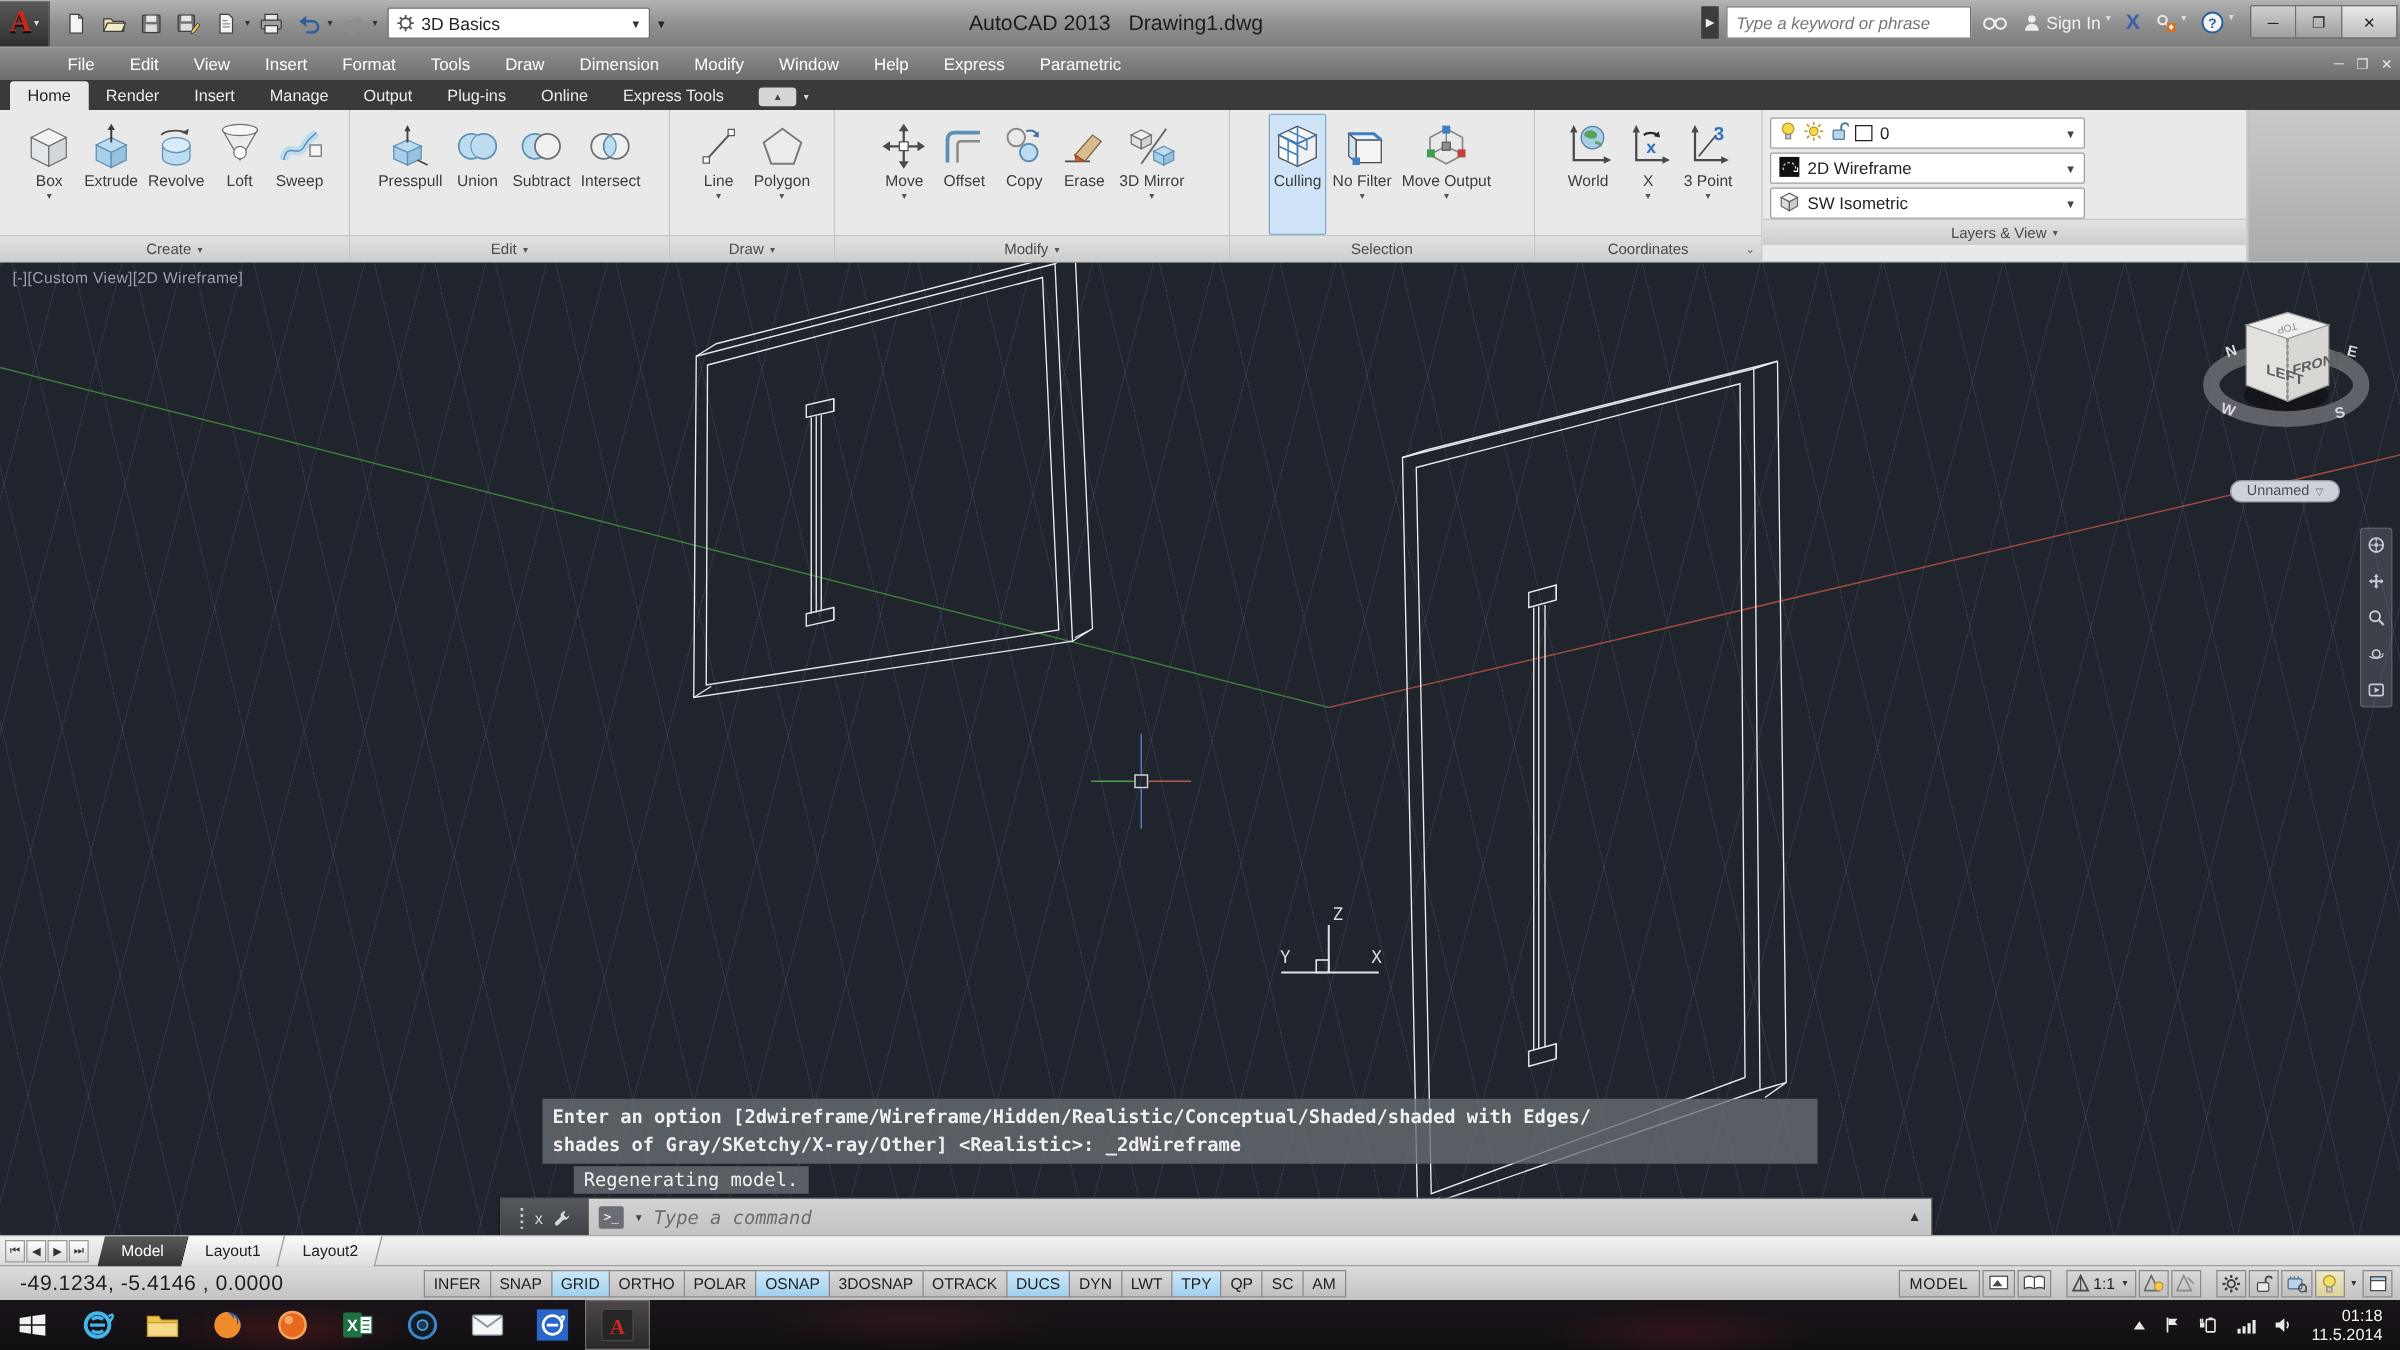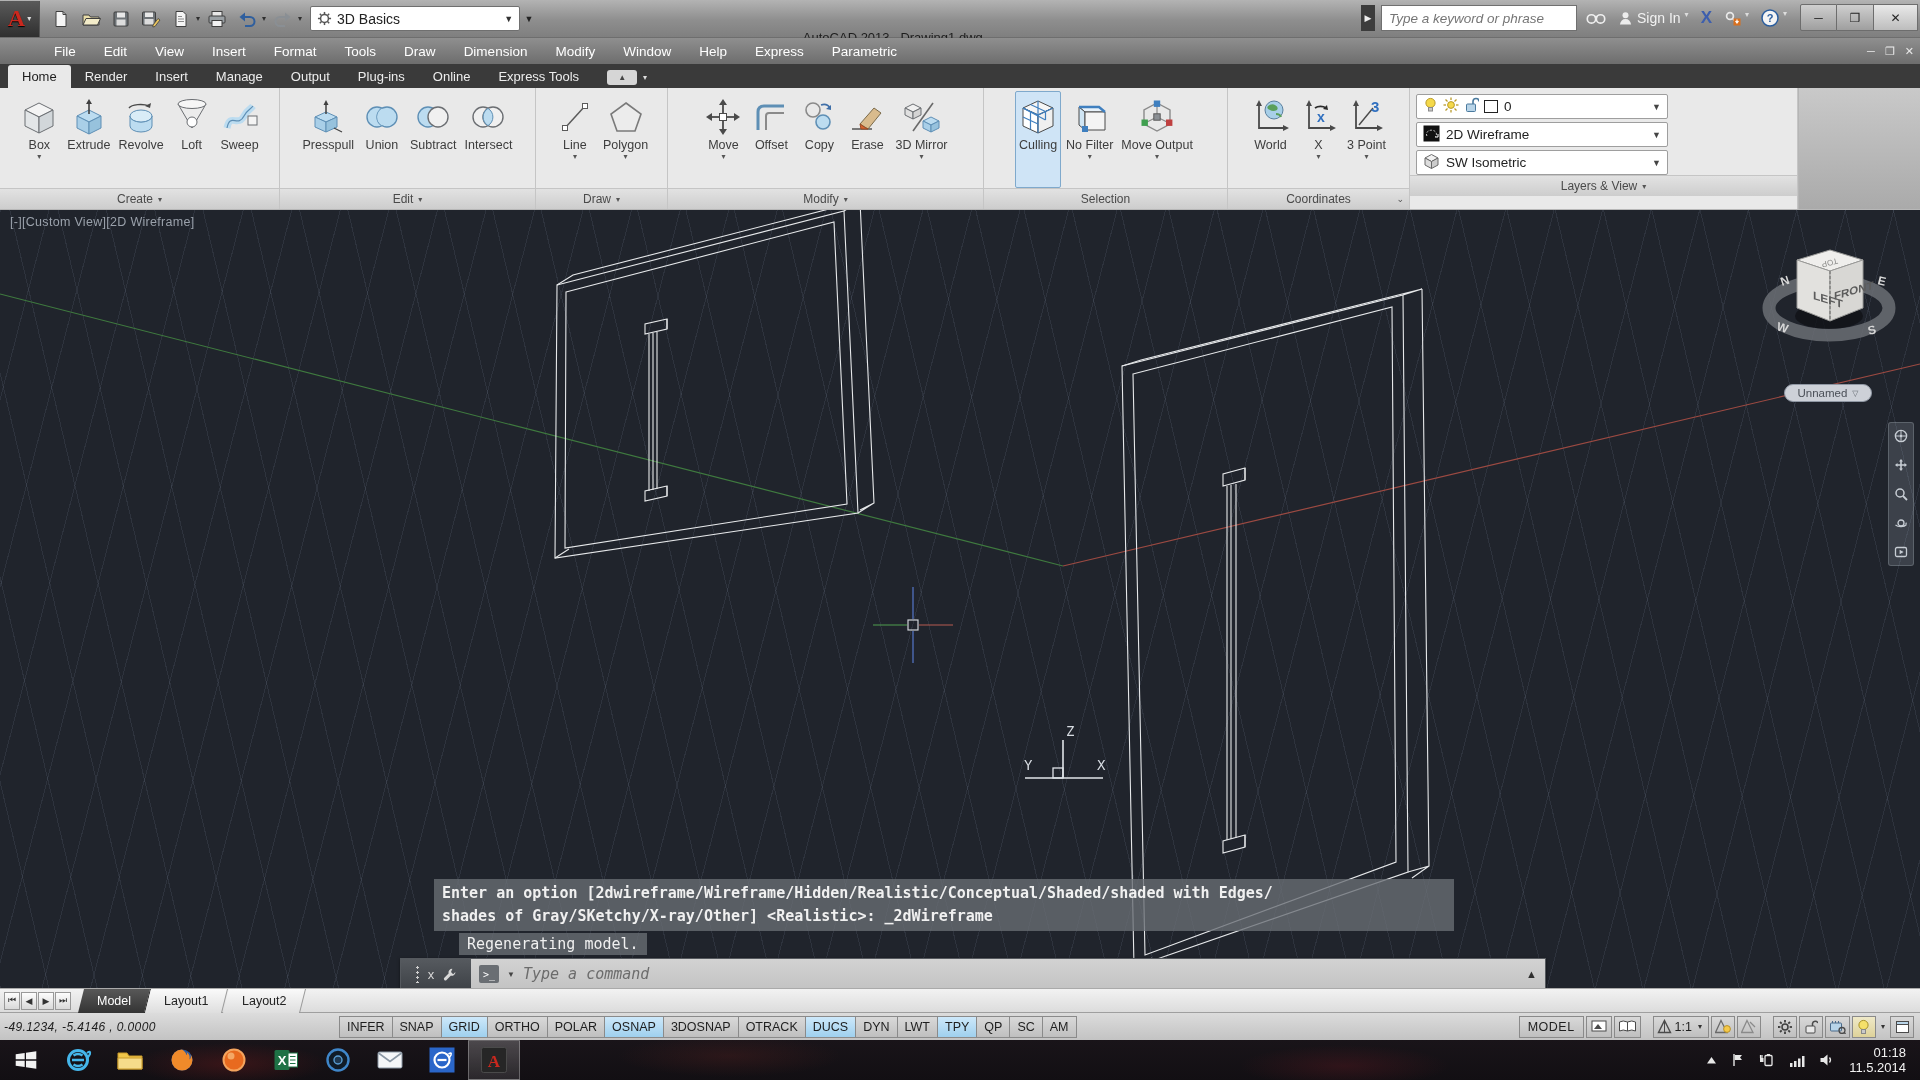--- a/index.html
+++ b/index.html
@@ -11,21 +11,21 @@
   .appbtn { width:40px; height:36px; display:flex; align-items:center; justify-content:center; background:linear-gradient(#5a5a5a,#2f2f2f); border-right:1px solid #555; cursor:pointer; }
   .appbtn .a-logo { color:#c9281e; font-weight:bold; font-size:24px; text-shadow:0 1px 1px #000; font-family:"Liberation Serif",serif; }
   .appbtn .caret { color:#ddd; font-size:8px; margin-left:2px; }
   .qat { display:flex; align-items:center; gap:4px; margin-left:8px; }
   .qat .qbtn { width:26px; height:26px; display:flex; align-items:center; justify-content:center; border-radius:3px; cursor:pointer; }
   .qat .qbtn svg { display:block; }
   .qat .qcaret { font-size:8px; color:#2f2f2f; margin-left:-2px; }
   .ws-combo { display:flex; align-items:center; gap:5px; width:210px; height:25px; background:#fff; border:1px solid #6f6f6f; border-radius:2px; margin-left:8px; padding:0 6px; font-size:14px; color:#222; cursor:pointer; }
   .ws-combo .caret { margin-left:auto; font-size:9px; color:#333; }
   .qat-flyout { width:18px; height:25px; display:flex; align-items:center; justify-content:center; color:#222; font-size:9px; cursor:pointer; }
-  .win-title { position:absolute; left:46.5%; top:18px; height:38px; transform:translateX(-50%); display:flex; align-items:center; font-size:13px; color:#1d1d1d; white-space:pre; }
+  .win-title { position:absolute; left:46.5%; top:0; height:38px; transform:translateX(-50%); display:flex; align-items:center; font-size:17px; color:#1d1d1d; white-space:pre; }
   .infocenter { position:absolute; right:130px; top:5px; display:flex; align-items:center; gap:6px; }
   .ic-arrow { width:14px; height:26px; display:flex; align-items:center; justify-content:center; background:#3c3c3c; color:#eee; font-size:9px; cursor:pointer; }
   .search-box { width:196px; height:26px; background:#fff; border:1px solid #707070; font-style:italic; font-size:13.5px; color:#666; padding:0 7px; }
   .ic-btn { display:flex; gap:4px; color:#f2f2f2; font-size:14px; cursor:pointer; padding:2px 3px; }
   .ic-sep { font-size:8px; color:#ddd; }
   .winbtns { position:absolute; right:2px; top:4px; display:flex; }
   .wbtn { width:37px; height:27px; display:flex; align-items:center; justify-content:center; background:linear-gradient(#cfcfcf,#9f9f9f); border:1px solid #6d6d6d; border-left:none; color:#222; font-size:12px; cursor:pointer; }
   .wbtn:first-child { border-left:1px solid #6d6d6d; border-radius:2px 0 0 2px; }
   .wbtn.close { background:linear-gradient(#e9e9e9,#bdbdbd); width:44px; }
 
@@ -97,21 +97,21 @@
   
   .tabstrip { height:24px; background:linear-gradient(#f2f2f2,#dcdcdc); display:flex; align-items:center; border-top:1px solid #aaa; }
   .ts-nav { display:flex; align-items:center; gap:1px; padding:0 4px; }
   .ts-nav span { width:16px; height:18px; display:flex; align-items:center; justify-content:center; font-size:9px; color:#333; background:linear-gradient(#fdfdfd,#d9d9d9); border:1px solid #999; cursor:pointer; }
   .ltab { height:24px; display:flex; align-items:center; padding:0 16px; font-size:12.5px; color:#222; cursor:pointer; transform:skewX(-14deg); border-right:1px solid #9a9a9a; background:linear-gradient(#fafafa,#dedede); }
   .ltab > span { transform:skewX(14deg); display:block; }
   .ltab.active { background:linear-gradient(#585858,#343434); color:#fff; border-color:#222; }
 
   
   .statusbar { height:28px; background:linear-gradient(#dcdcdc,#c3c3c3); border-top:1px solid #9f9f9f; display:flex; align-items:center; font-size:12.5px; color:#1e1e1e; }
-  .sb-coords { width:318px; padding-left:4px; letter-spacing:.4px; font-size:12px;font-style:italic; }
+  .sb-coords { width:318px; padding-left:16px; letter-spacing:.4px; font-size:17px; }
   .sb-toggles { display:flex;margin-left:21px; }
   .sbt { height:22px; display:flex; align-items:center; padding:0 7px; border:1px solid #8a8a8a; border-right:none; background:linear-gradient(#d9d9d9,#bfbfbf); cursor:pointer; font-size:12.5px; }
   .sbt:last-child { border-right:1px solid #8a8a8a; }
   .sbt.on { background:linear-gradient(#cde8fa,#9fd0ee); }
   .sb-right { margin-left:auto; display:flex; align-items:center; gap:2px; padding-right:6px; }
   .sb-model { height:22px; display:flex; align-items:center; padding:0 8px; border:1px solid #8a8a8a; background:linear-gradient(#d9d9d9,#bfbfbf); cursor:pointer; letter-spacing:.5px; }
   .sb-ibtn { height:22px; min-width:24px; display:flex; align-items:center; justify-content:center; gap:3px; border:1px solid #8a8a8a; background:linear-gradient(#d9d9d9,#bfbfbf); cursor:pointer; padding:0 3px; }
   .sb-ibtn.active { background:linear-gradient(#efe9c8,#ded29a); }
   .sb-gap { width:8px; }
   .sb-caret { font-size:8px; color:#333; padding:0 3px; cursor:pointer; }

